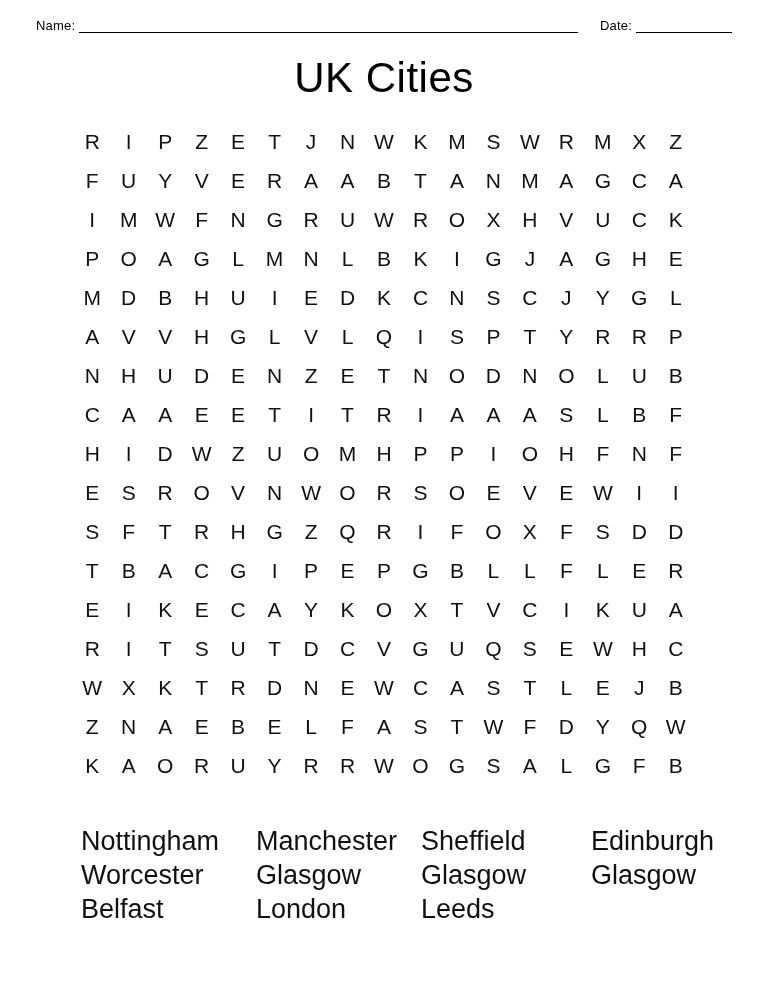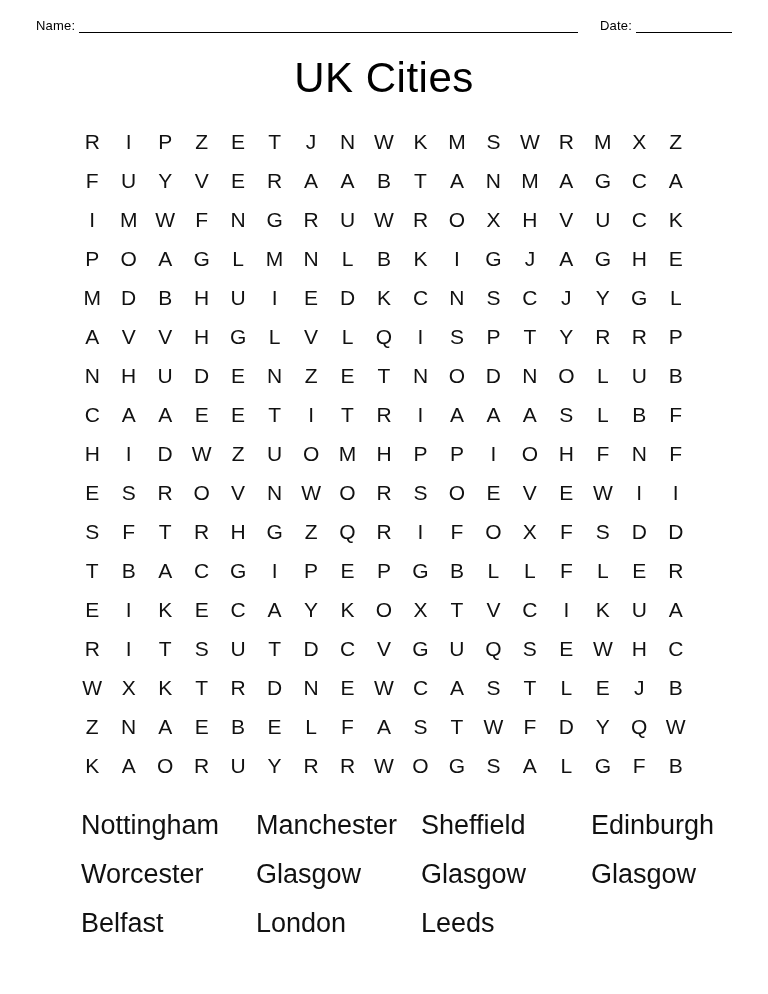--- a/index.html
+++ b/index.html
@@ -67,25 +67,25 @@
   .cell {
     font-size: 21px;
     line-height: 22px;
     text-align: center;
     font-family: "Liberation Sans", sans-serif;
     font-weight: 400;
     color: #111;
   }
   
   .wordlist {
-    margin: 32px auto 0 auto;
+    margin: 48px auto 0 auto;
     width: 690px;
     display: grid;
     grid-template-columns: 175px 165px 170px 180px;
-    row-gap: 16px;
+    row-gap: 1px;
     padding-left: 42px;
     box-sizing: border-box;
   }
   .word {
     font-size: 27px;
     line-height: 33px;
     font-weight: 400;
     color: #111;
     white-space: nowrap;
   }

